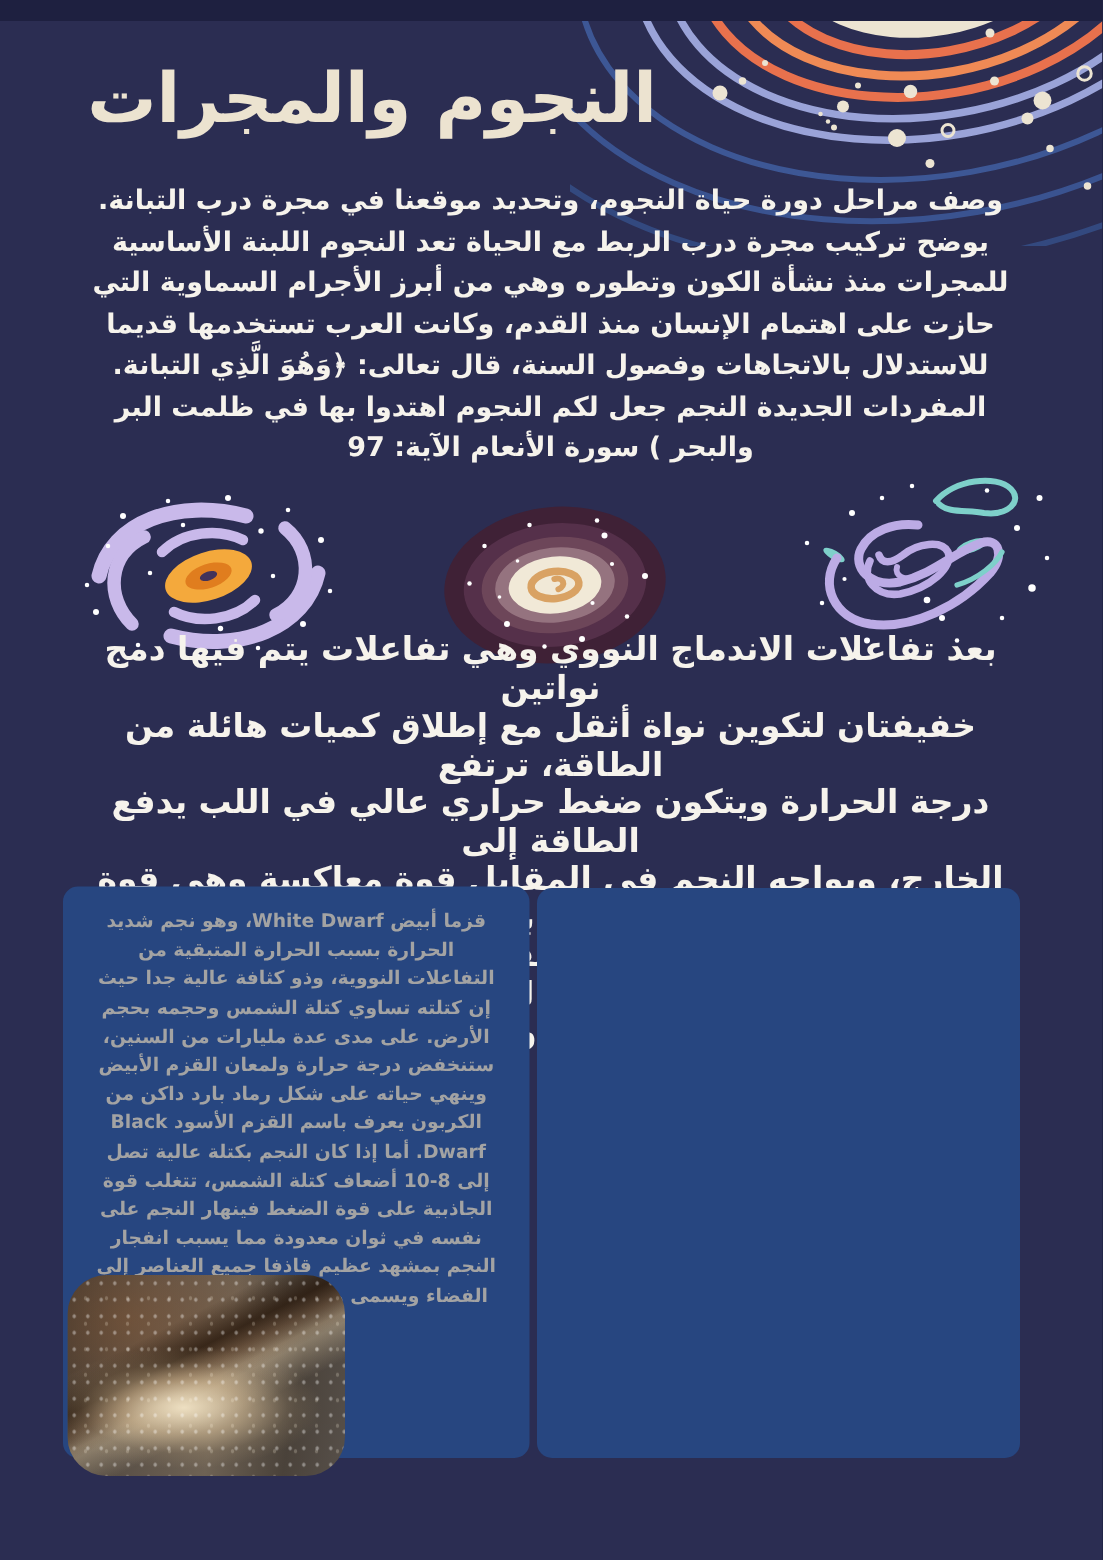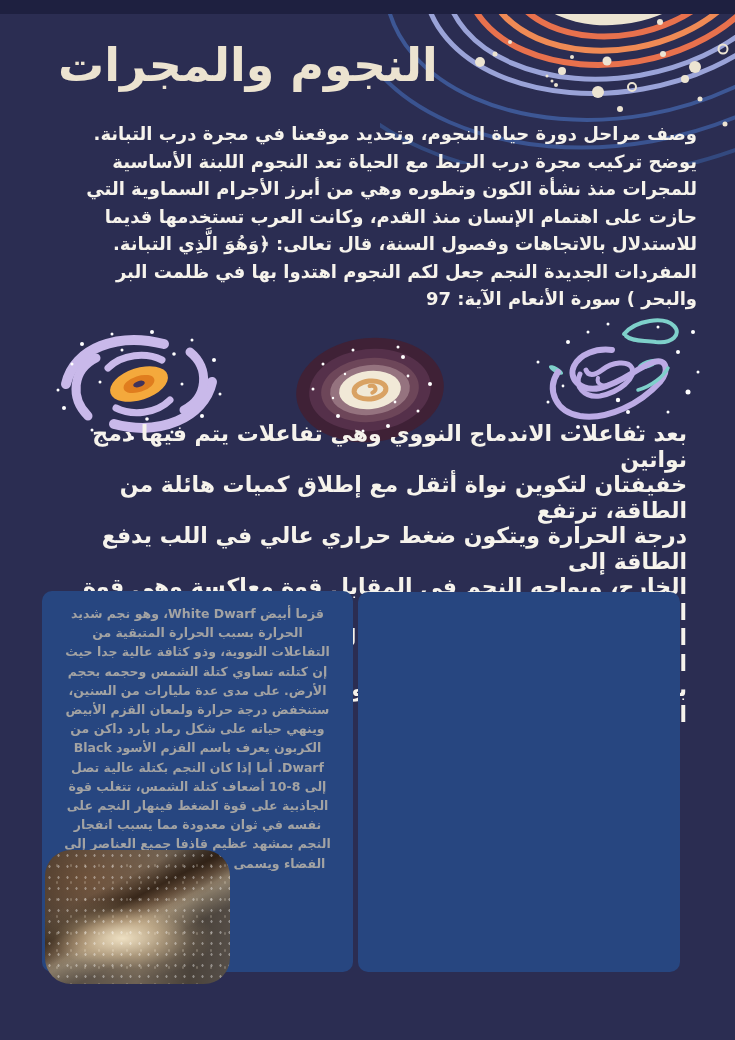--- a/index.html
+++ b/index.html
@@ -11,21 +11,21 @@
   
   .rings-svg{position:absolute;top:0;right:0;}
   
   .title{
     position:absolute;top:24px;left:48px;width:400px;
     direction:rtl;text-align:center;
     font-size:46px;font-weight:bold;color:#ece3d0;letter-spacing:-1px;
   }
   
   .para{
-    direction:rtl;color:#f6f3ec;font-weight:bold;
+    direction:rtl;text-align:center;color:#f6f3ec;font-weight:bold;
     white-space:pre-line;position:absolute;
   }
   .intro{top:106px;left:37px;width:660px;font-size:18px;line-height:27.5px;}
   .fusion{top:407px;left:47px;width:640px;font-size:22px;line-height:25.5px;}
   
   .gal{position:absolute;}
   .gal-spiral{left:52px;top:310px;}
   .gal-ellip{left:293px;top:320px;}
   .gal-irr{left:528px;top:298px;}
   

